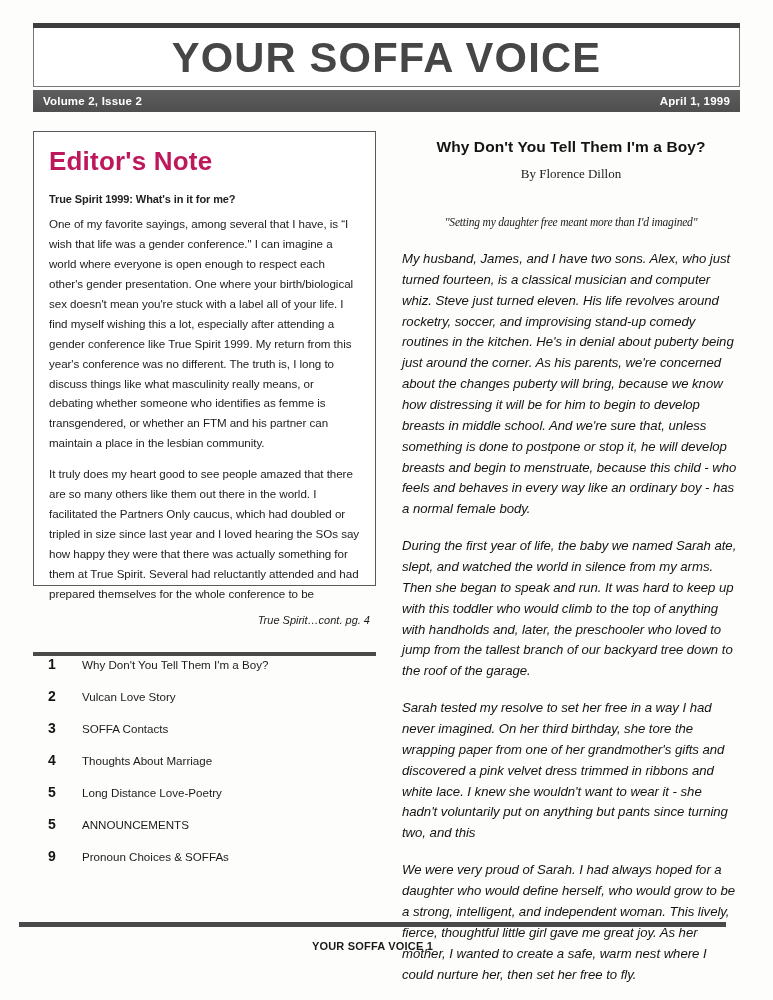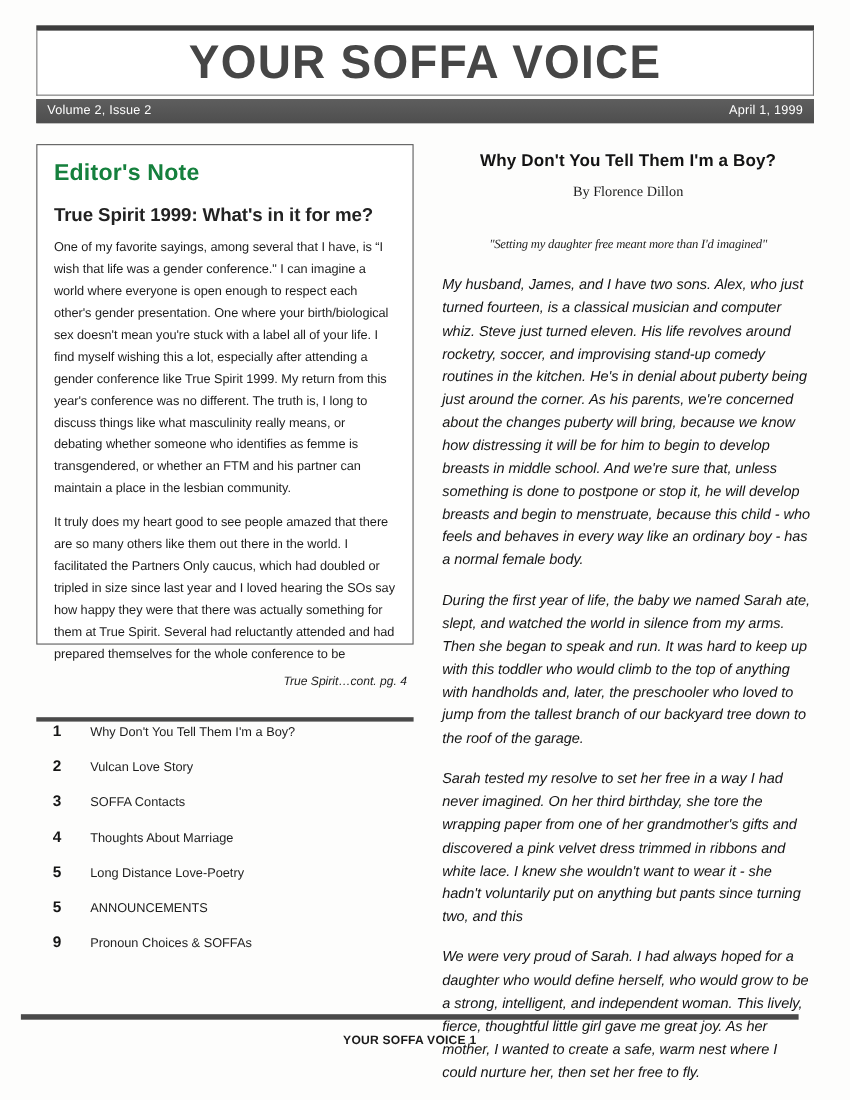--- a/index.html
+++ b/index.html
@@ -63,48 +63,48 @@
     background-image: linear-gradient(180deg, #5e5e5e 0%, #4e4e4e 100%);
     display: flex;
     align-items: center;
     justify-content: space-between;
     padding: 0 10px;
     box-sizing: border-box;
   }
   .issue-bar span {
     color: #ffffff;
     font-size: 11.5px;
-    font-weight: normal;
+    font-weight: bold;
     letter-spacing: 0.2px;
   }
 
   
   .left-col {
     position: absolute;
     left: 33px;
     top: 131px;
     width: 343px;
   }
   .editor-box {
     border: 1px solid #5a5a5a;
     box-sizing: border-box;
     width: 343px;
     height: 455px;
     padding: 14px 15px 0 15px;
     background: #ffffff;
   }
   .editor-title {
-    font-size: 21px;
-    font-weight: bold;
-    color: #15803d;
+    font-size: 26px;
+    font-weight: bold;
+    color: #be185d;
     letter-spacing: 0.2px;
     margin: 0 0 16px 0;
   }
   .editor-subtitle {
-    font-size: 17px;
+    font-size: 11px;
     font-weight: bold;
     color: #222;
     margin: 0 0 9px 0;
     letter-spacing: -0.1px;
   }
   .editor-body p {
     font-size: 11.6px;
     line-height: 1.72;
     margin: 0 0 11px 0;
     color: #1c1c1c;

